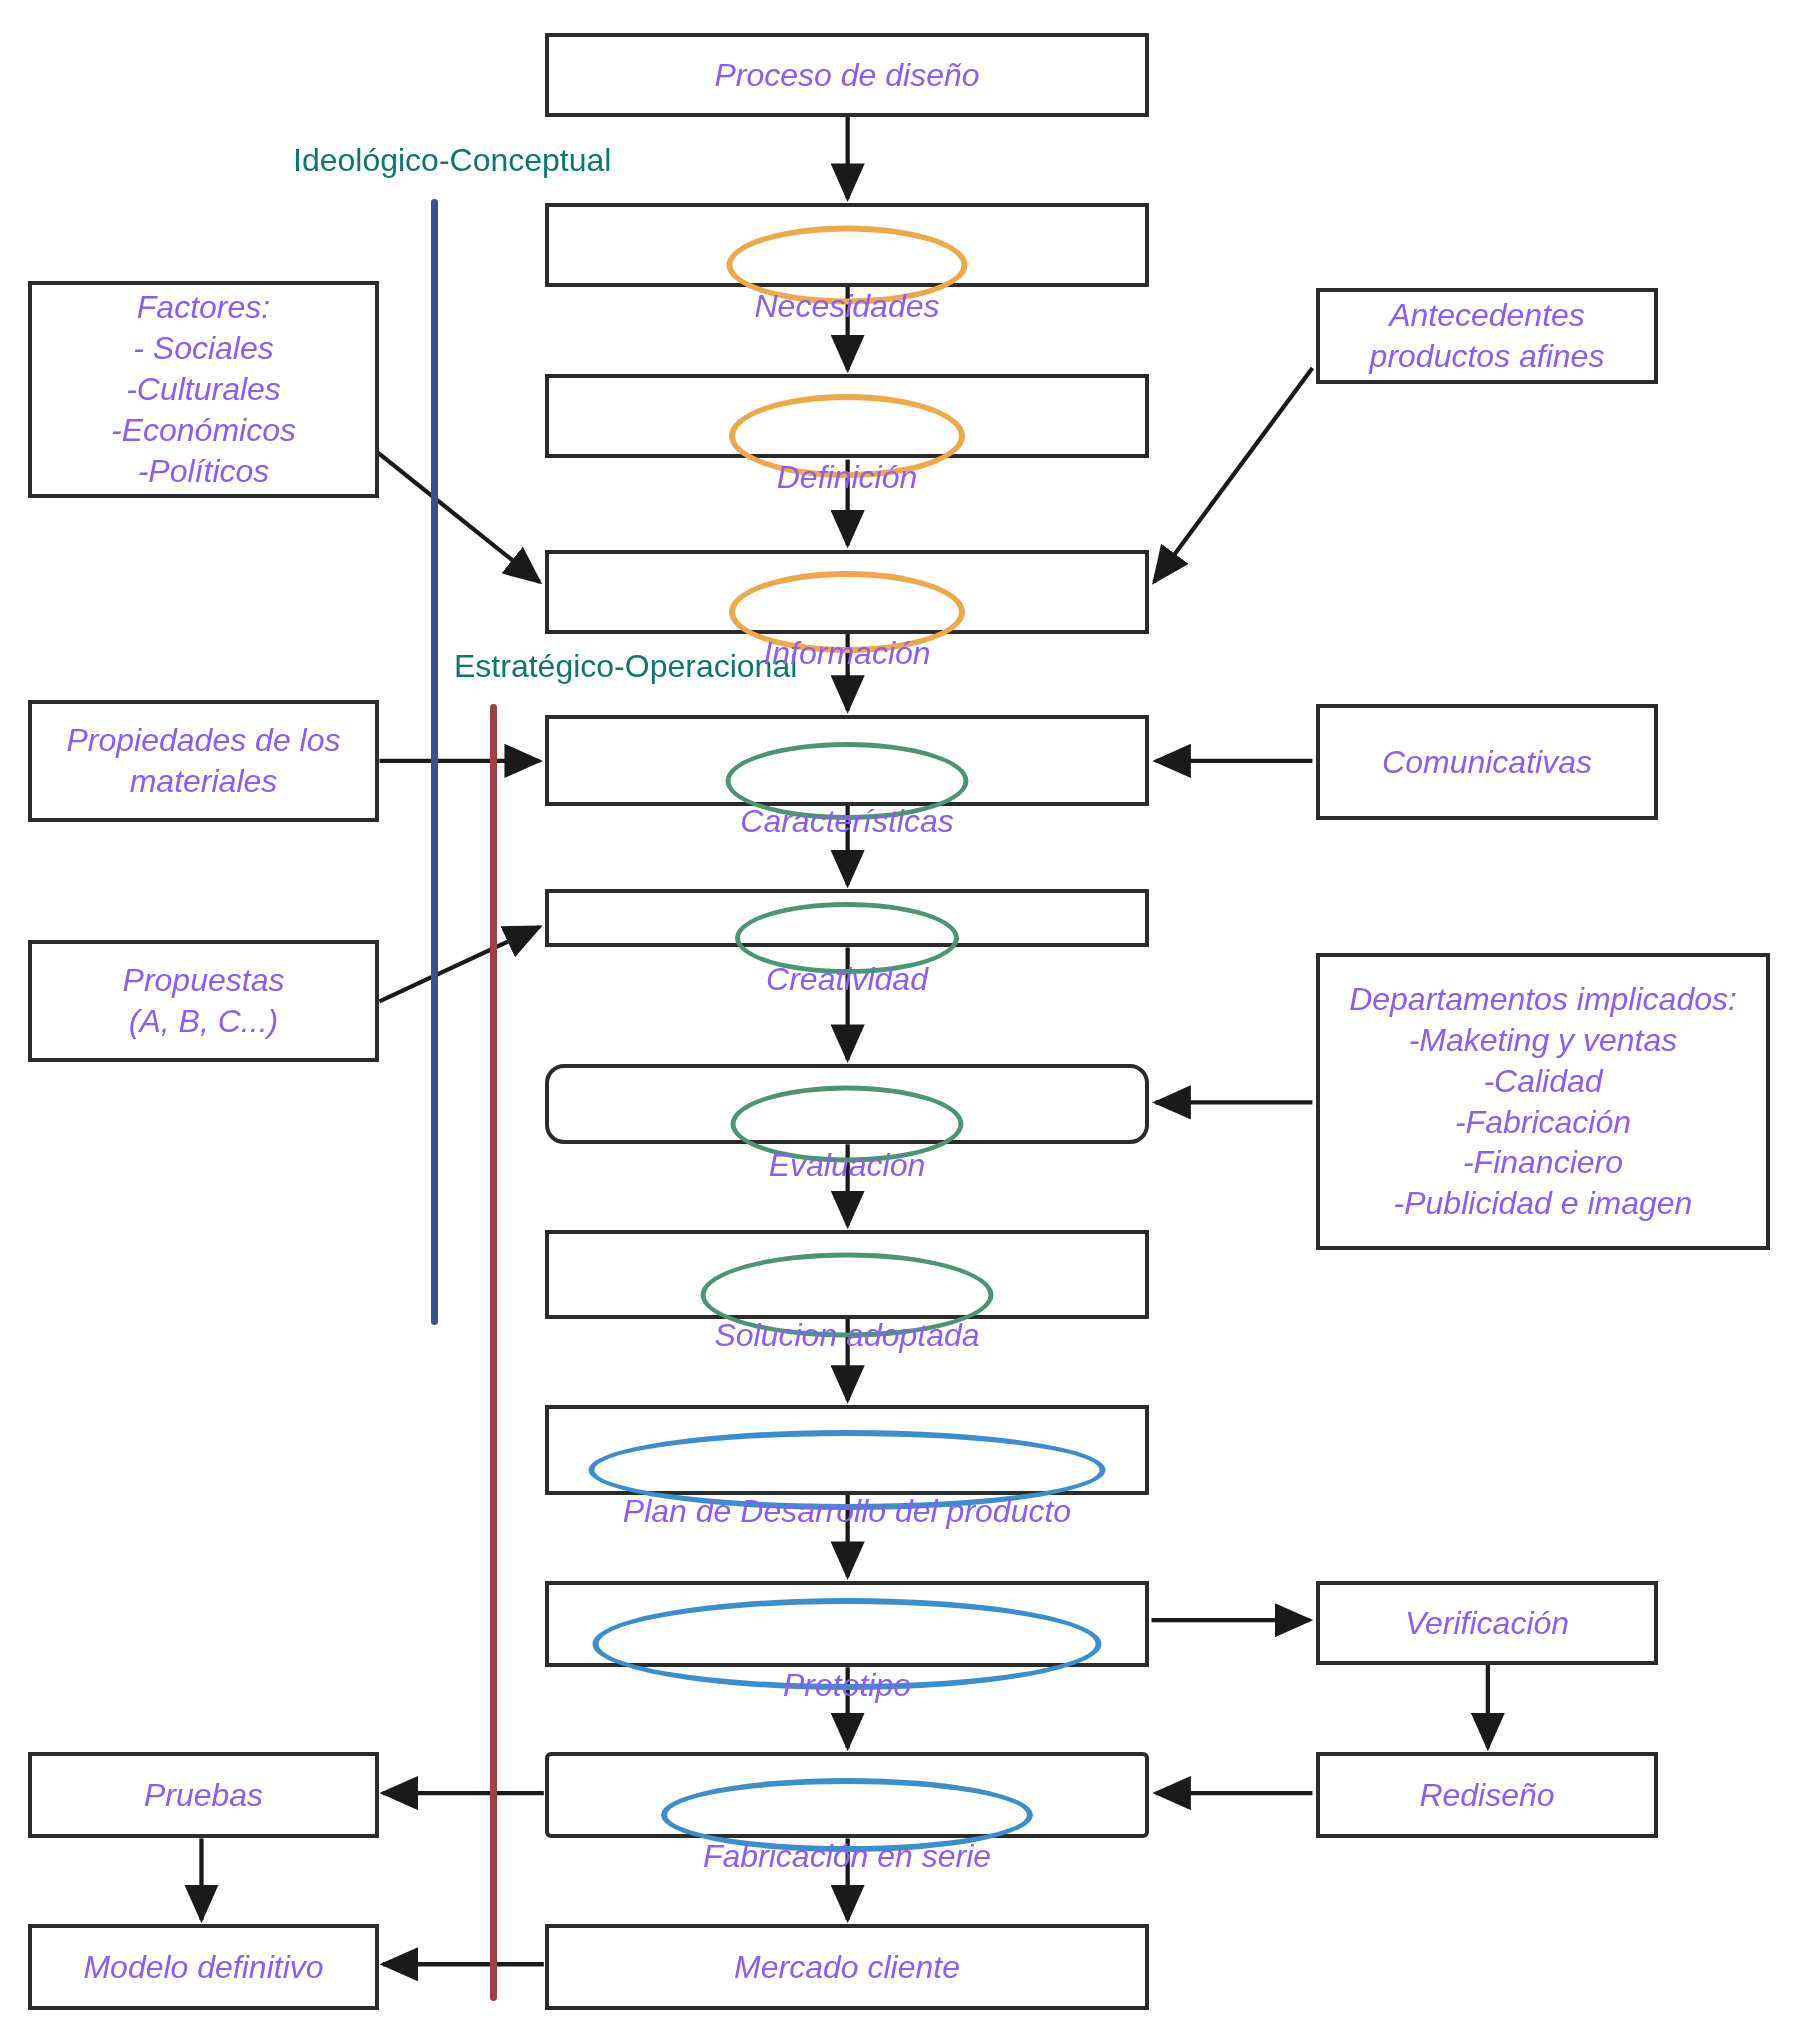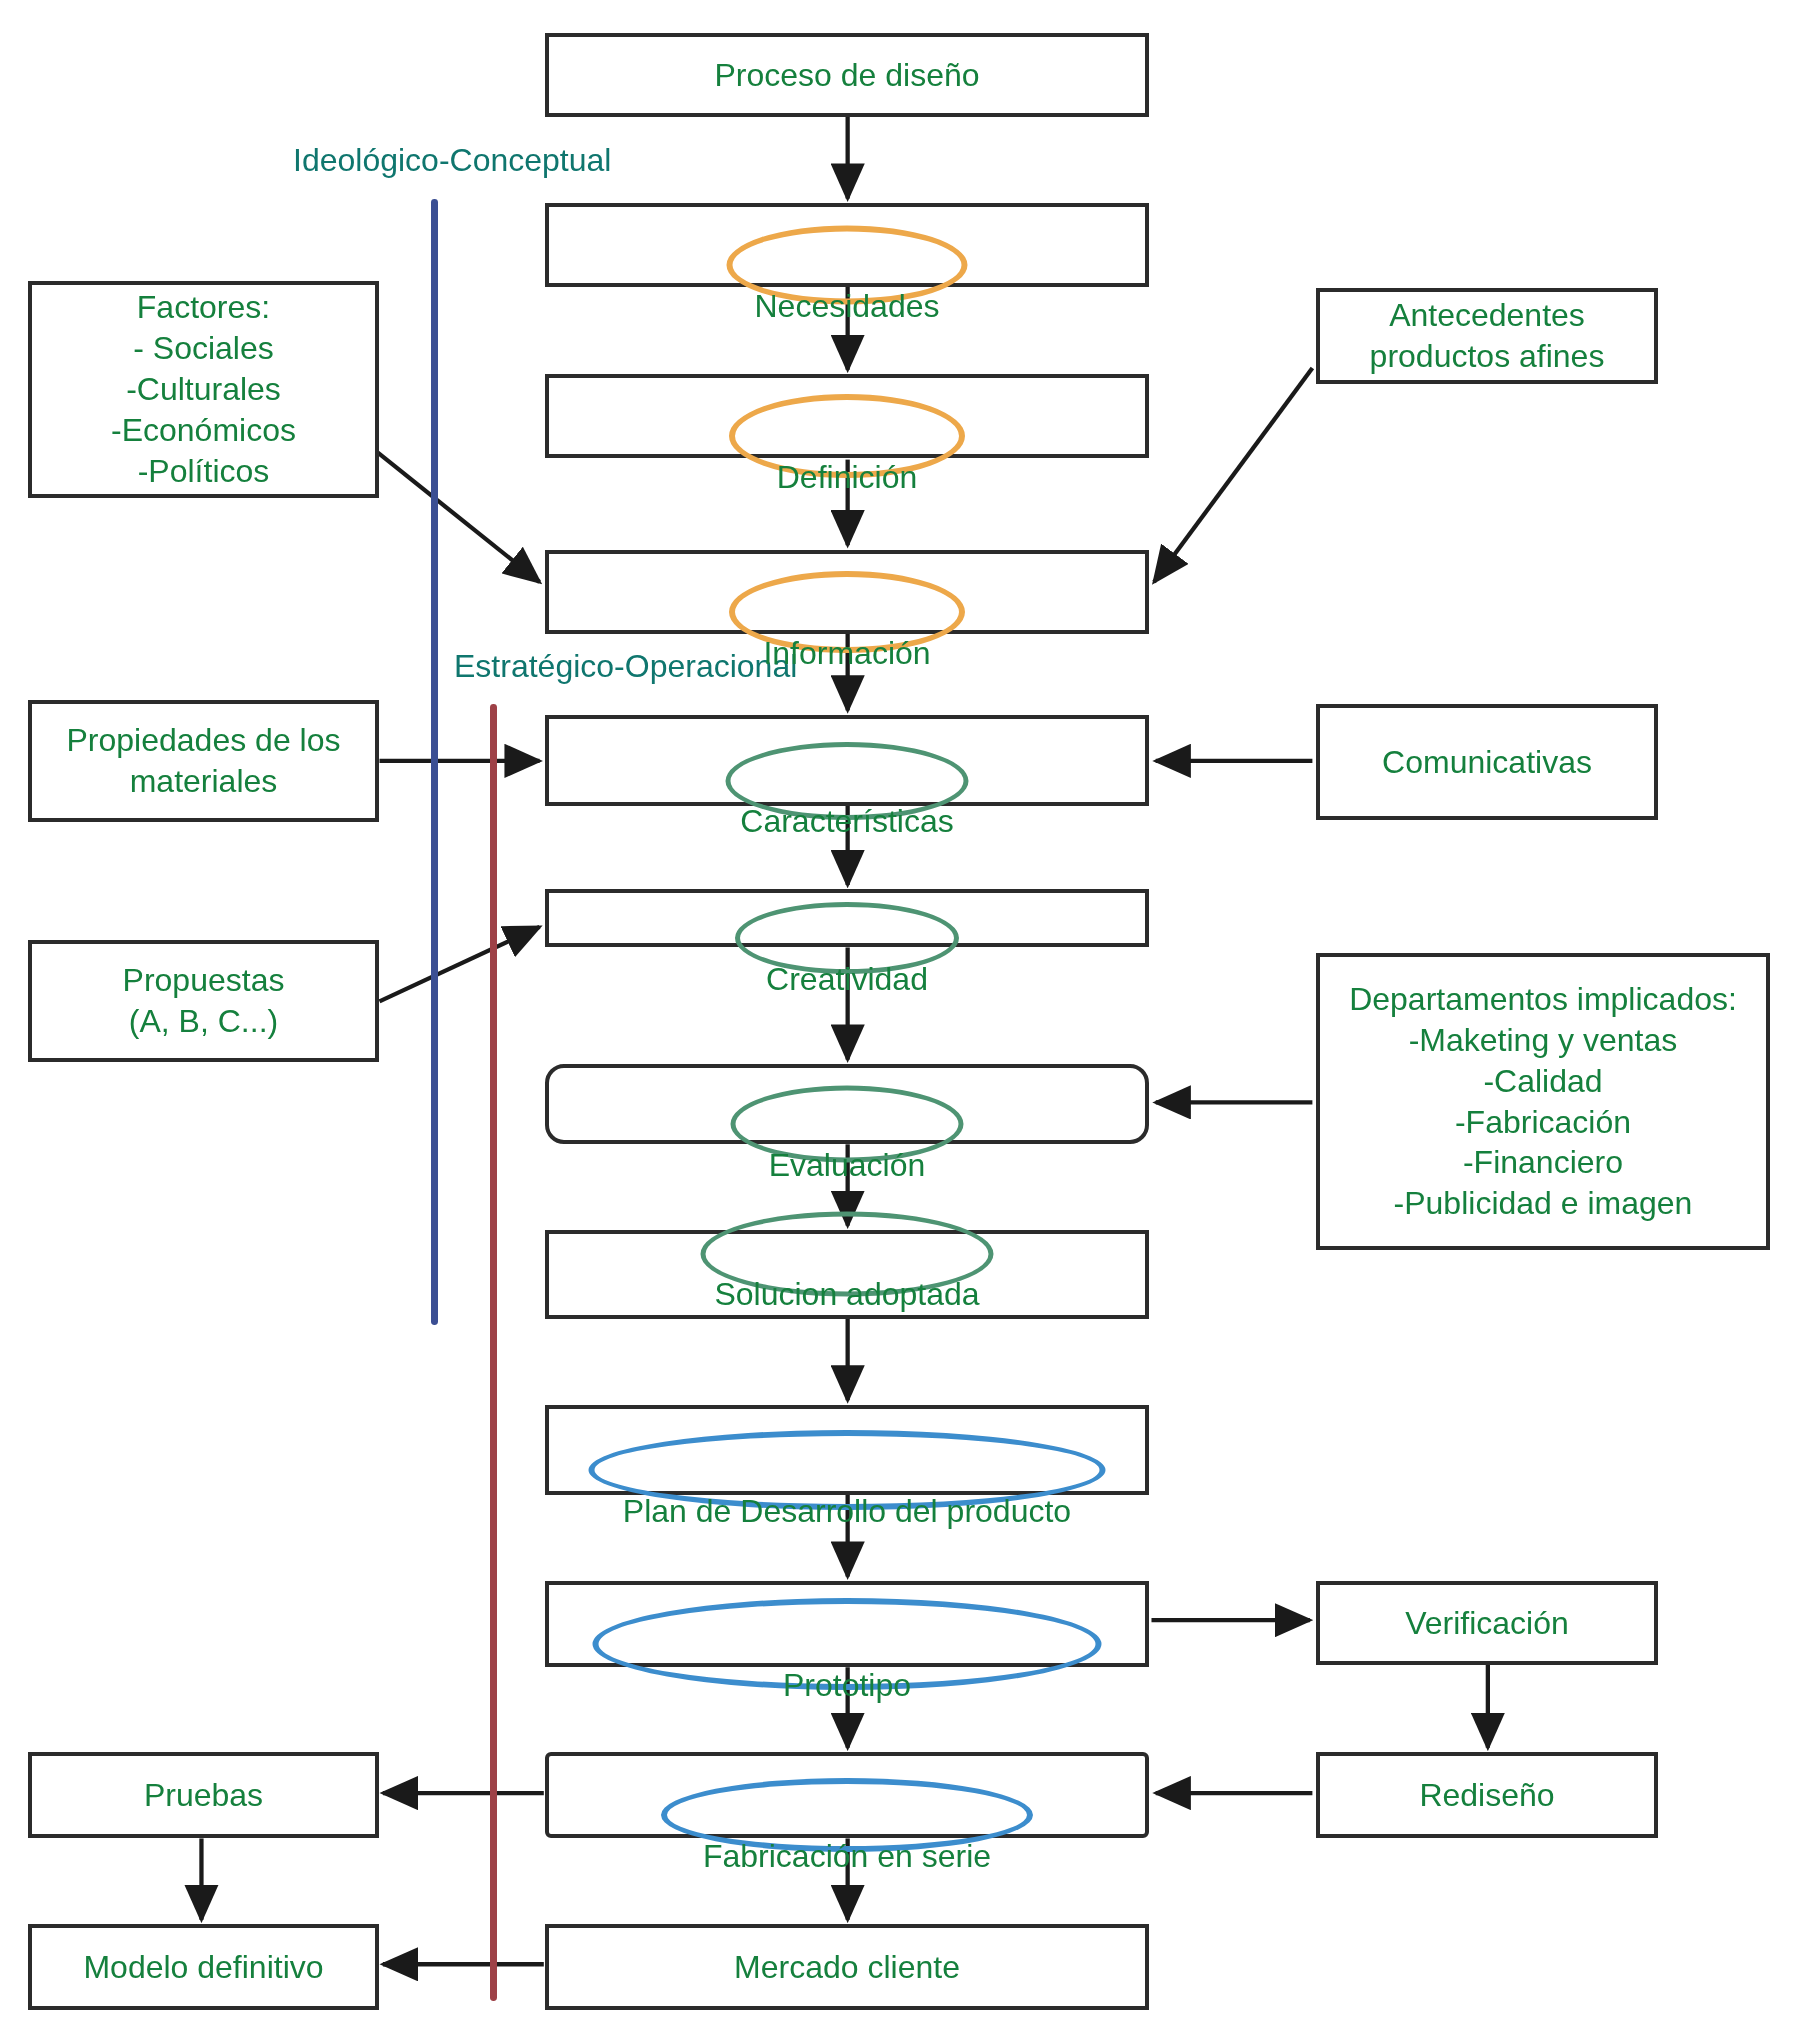--- a/index.html
+++ b/index.html
@@ -26,24 +26,25 @@
   }
   .node {
     position: absolute;
     box-sizing: border-box;
     border: 4.3px solid #2b2b2b;
     background: #ffffff;
     display: flex;
     align-items: center;
     justify-content: center;
     text-align: center;
-    color: #15803d;
+    color: #8b5cf6;
     font-size: 32px;
     line-height: 1.28;
     z-index: 3;
+    font-style: italic;
   }
   .node .inner {
     position: relative;
     z-index: 4;
     white-space: pre-line;
     padding: 0 12px;
   }
   .ellipse-wrap {
     position: relative;
     display: inline-block;
@@ -177,21 +178,21 @@
 
   <div class="node" style="left:545px; top:1064px; width:604px; height:80px;border-radius:19px;">
     <div class="inner">
       <span class="ellipse-wrap">
         <span class="ellipse-ring" style="width:223px; height:67px; border-width:5.1px; border-color:#4e9473;"></span>
         <span class="label">Evaluación</span>
       </span>
     </div>
   </div>
 
-  <div class="node" style="left:545px; top:1230px; width:604px; height:89px;align-items:flex-end;">
+  <div class="node" style="left:545px; top:1230px; width:604px; height:89px;">
     <div class="inner">
       <span class="ellipse-wrap">
         <span class="ellipse-ring" style="width:283px; height:75px; border-width:5.1px; border-color:#4e9473;"></span>
         <span class="label">Solucion adoptada</span>
       </span>
     </div>
   </div>
 
   <div class="node" style="left:545px; top:1405px; width:604px; height:90px;">
     <div class="inner">

